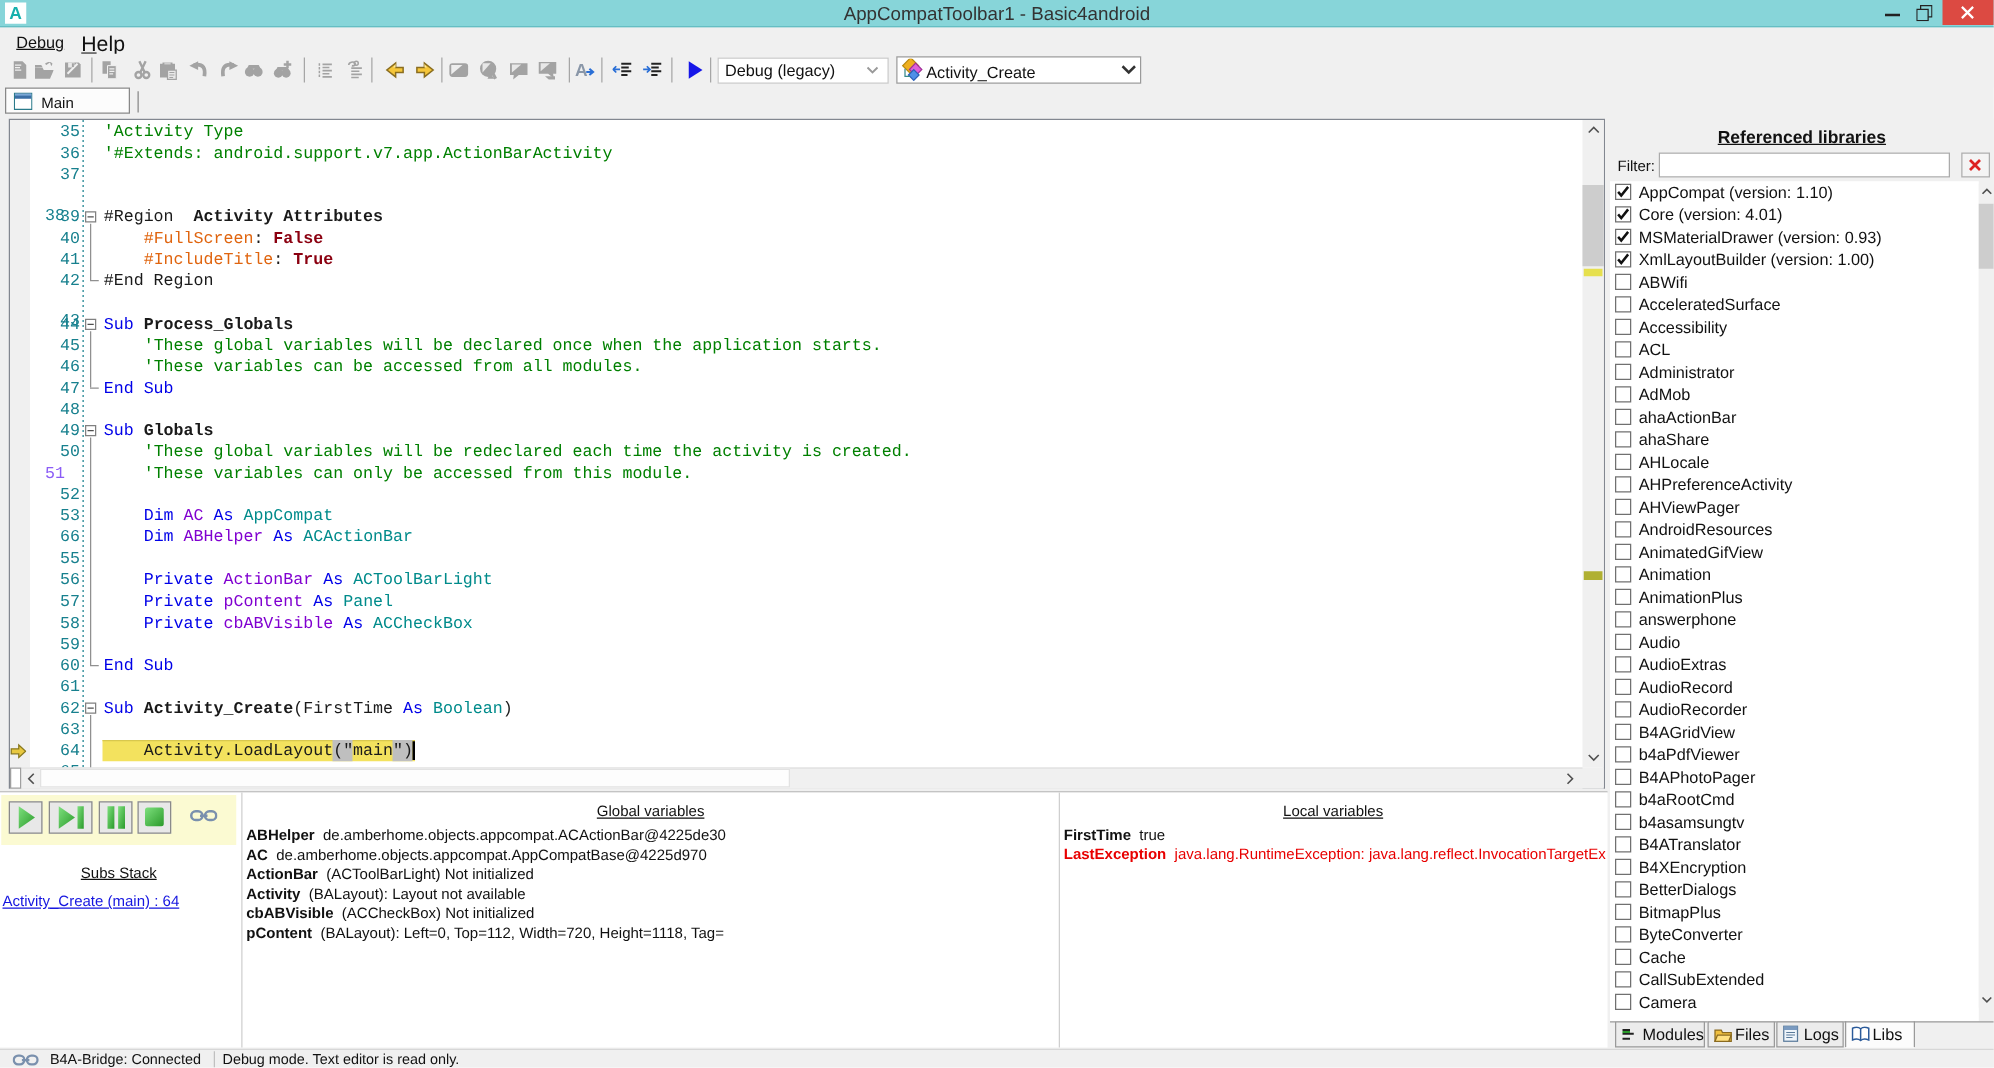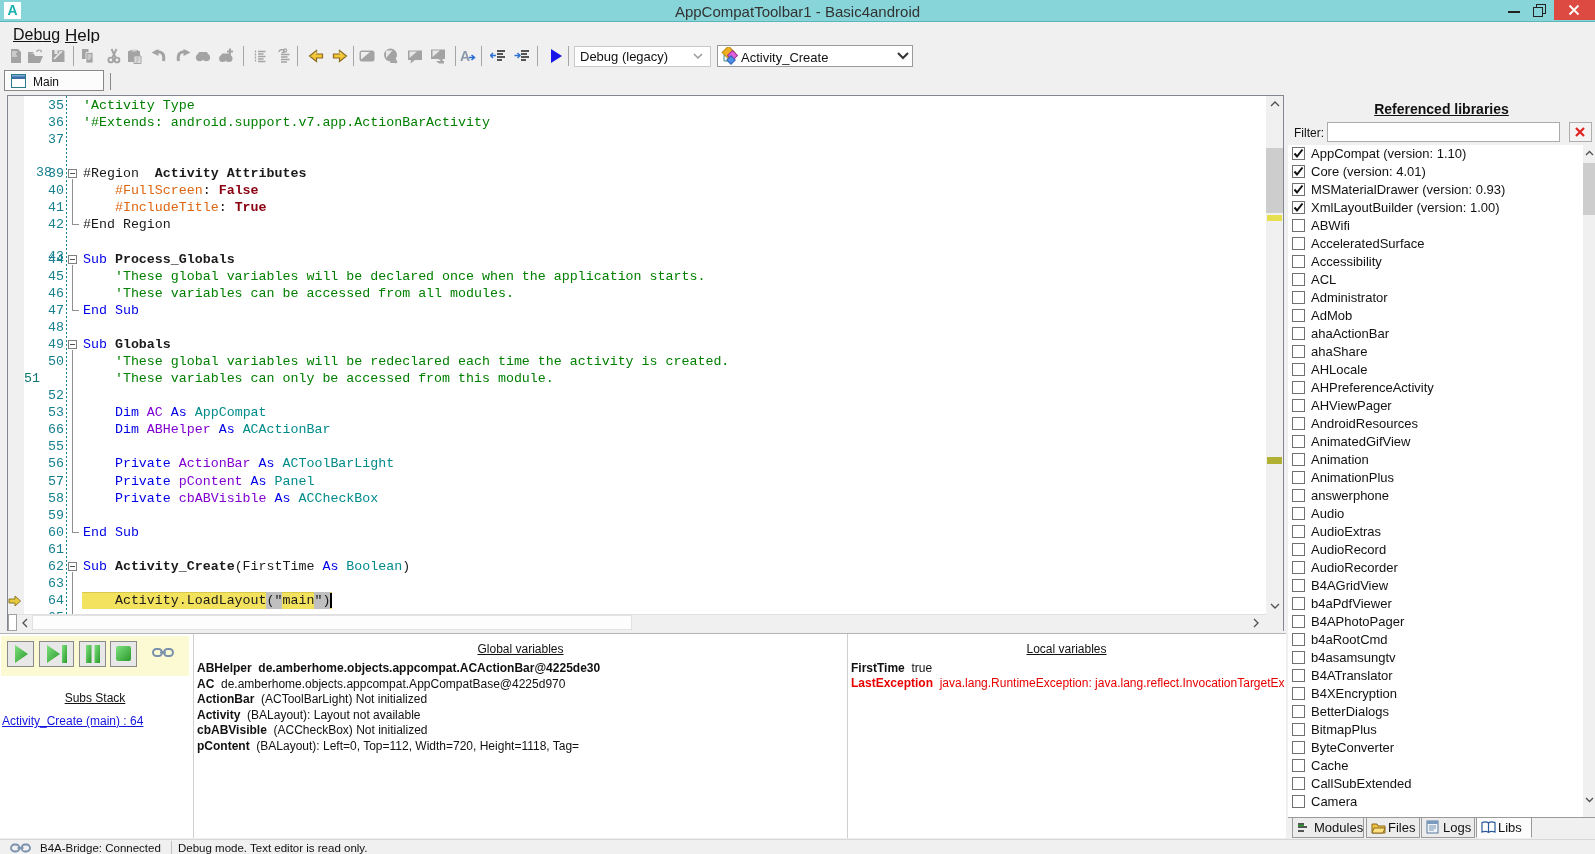--- a/index.html
+++ b/index.html
@@ -16,21 +16,21 @@
 <div class="abs" style="left:1508px;top:11px;width:12px;height:2px;background:#222;"></div>
 <svg class="abs" style="left:1533px;top:4px" width="13" height="13">
     <rect x="3.5" y="0.5" width="9" height="9" fill="none" stroke="#222"></rect>
     <rect x="0.5" y="3.5" width="9" height="9" fill="#87d5d9" stroke="#222"></rect>
   </svg>
 <div class="abs" style="left:1554px;top:0;width:41px;height:20px;background:#dc4a42;"></div>
 <svg class="abs" style="left:1568px;top:4px" width="12" height="12">
     <path d="M1.5 1.5l9 9M10.5 1.5l-9 9" stroke="#fff" stroke-width="1.8"></path>
   </svg>
 <div class="abs" style="left:0;top:22px;width:1595px;height:21px;background:#f0f0f0;"></div>
-<div class="abs" style="left:13px;top:26px;font-size:16px;color:#111;text-decoration:underline;">De<span style="text-decoration:underline">b</span>ug</div>
+<div class="abs" style="left:13px;top:26px;font-size:13px;color:#111;text-decoration:underline;">De<span style="text-decoration:underline">b</span>ug</div>
 <div class="abs" style="left:65px;top:26px;font-size:17px;color:#111;"><span style="text-decoration:underline">H</span>elp</div>
 <div class="abs" style="left:0;top:43px;width:1595px;height:27px;background:#f0f0f0;"></div>
 <svg class="abs" style="left:8px;top:48px" width="16" height="16" viewBox="0 0 16 16">
     <path d="M3 1h7l3 3v11H3z" fill="#a3a3a3"></path>
     <path d="M4 4h5M4 6h4M4 8h5" stroke="#f0f0f0" stroke-width="1"></path>
   </svg>
 <svg class="abs" style="left:27px;top:48px" width="16" height="16" viewBox="0 0 16 16">
     <path d="M1 6h6l1 2h8l-3 7H1z" fill="#a3a3a3"></path>
     <path d="M1 6V4h5l1 1.5" fill="#a3a3a3"></path>
     <path d="M9 3c2-2 5-2 6 0l-1 2-1-3-3 2z" fill="#a3a3a3"></path>
@@ -188,21 +188,21 @@
 <div class="mono cl" style="top:268px;"><span style="color:#1a1a1a">    </span><span style="color:#008000">'These global variables will be declared once when the application starts.</span></div>
 <div class="mono abs" style="left:24px;top:285px;width:40px;text-align:right;color:#17808e;">46</div>
 <div class="mono cl" style="top:285px;"><span style="color:#1a1a1a">    </span><span style="color:#008000">'These variables can be accessed from all modules.</span></div>
 <div class="mono abs" style="left:24px;top:302px;width:40px;text-align:right;color:#17808e;">47</div>
 <div class="mono cl" style="top:302px;"><span style="color:#0000e8">End Sub</span></div>
 <div class="mono abs" style="left:24px;top:319px;width:40px;text-align:right;color:#17808e;">48</div>
 <div class="mono abs" style="left:24px;top:336px;width:40px;text-align:right;color:#17808e;">49</div>
 <div class="mono cl" style="top:336px;"><span style="color:#0000e8">Sub </span><span style="color:#1a1a1a;font-weight:bold">Globals</span></div>
 <div class="mono abs" style="left:24px;top:353px;width:40px;text-align:right;color:#17808e;">50</div>
 <div class="mono cl" style="top:353px;"><span style="color:#1a1a1a">    </span><span style="color:#008000">'These global variables will be redeclared each time the activity is created.</span></div>
-<div class="mono abs" style="left:24px;top:370px;width:40px;text-align:left;color:#0f766e;">51</div>
+<div class="mono abs" style="left:24px;top:370px;width:40px;text-align:center;color:#8b5cf6;">51</div>
 <div class="mono cl" style="top:370px;"><span style="color:#1a1a1a">    </span><span style="color:#008000">'These variables can only be accessed from this module.</span></div>
 <div class="mono abs" style="left:24px;top:387px;width:40px;text-align:right;color:#17808e;">52</div>
 <div class="mono abs" style="left:24px;top:404px;width:40px;text-align:right;color:#17808e;">53</div>
 <div class="mono cl" style="top:404px;"><span style="color:#1a1a1a">    </span><span style="color:#0000e8">Dim </span><span style="color:#8000d0">AC </span><span style="color:#0000e8">As </span><span style="color:#008b8b">AppCompat</span></div>
 <div class="mono abs" style="left:24px;top:421px;width:40px;text-align:right;color:#17808e;">66</div>
 <div class="mono cl" style="top:421px;"><span style="color:#1a1a1a">    </span><span style="color:#0000e8">Dim </span><span style="color:#8000d0">ABHelper </span><span style="color:#0000e8">As </span><span style="color:#008b8b">ACActionBar</span></div>
 <div class="mono abs" style="left:24px;top:438px;width:40px;text-align:right;color:#17808e;">55</div>
 <div class="mono abs" style="left:24px;top:455px;width:40px;text-align:right;color:#17808e;">56</div>
 <div class="mono cl" style="top:455px;"><span style="color:#1a1a1a">    </span><span style="color:#0000e8">Private </span><span style="color:#8000d0">ActionBar </span><span style="color:#0000e8">As </span><span style="color:#008b8b">ACToolBarLight</span></div>
 <div class="mono abs" style="left:24px;top:473px;width:40px;text-align:right;color:#17808e;">57</div>
@@ -440,21 +440,21 @@
 <svg class="abs" style="left:152px;top:647px" width="22" height="12">
     <rect x="1" y="2" width="9" height="7" rx="3.5" fill="none" stroke="#7a90ad" stroke-width="2"></rect>
     <rect x="12" y="2" width="9" height="7" rx="3.5" fill="none" stroke="#7a90ad" stroke-width="2"></rect>
     <path d="M8 5.5h6" stroke="#7a90ad" stroke-width="2"></path>
   </svg>
 <div class="abs" style="left:0px;top:691px;width:190px;text-align:center;font-size:12px;color:#111;text-decoration:underline;">Subs Stack</div>
 <div class="abs" style="left:2px;top:714px;font-size:12px;color:#1515e0;text-decoration:underline;">Activity_Create (main) : 64</div>
 <div class="abs" style="left:193px;top:634px;width:1px;height:204px;background:#cfcfcf;"></div>
 <div class="abs" style="left:847px;top:634px;width:1px;height:204px;background:#cfcfcf;"></div>
 <div class="abs" style="left:194px;top:642px;width:653px;text-align:center;font-size:12px;color:#111;text-decoration:underline;">Global variables</div>
-<div class="abs" style="left:197px;top:661px;font-size:12px;color:#111;white-space:pre;font-weight:bold;"><b>ABHelper</b>  de.amberhome.objects.appcompat.ACActionBar@4225de30</div>
+<div class="abs" style="left:197px;top:661px;font-size:12px;color:#111;white-space:pre;"><b>ABHelper</b>  de.amberhome.objects.appcompat.ACActionBar@4225de30</div>
 <div class="abs" style="left:197px;top:677px;font-size:12px;color:#111;white-space:pre;"><b>AC</b>  de.amberhome.objects.appcompat.AppCompatBase@4225d970</div>
 <div class="abs" style="left:197px;top:692px;font-size:12px;color:#111;white-space:pre;"><b>ActionBar</b>  (ACToolBarLight) Not initialized</div>
 <div class="abs" style="left:197px;top:708px;font-size:12px;color:#111;white-space:pre;"><b>Activity</b>  (BALayout): Layout not available</div>
 <div class="abs" style="left:197px;top:723px;font-size:12px;color:#111;white-space:pre;"><b>cbABVisible</b>  (ACCheckBox) Not initialized</div>
 <div class="abs" style="left:197px;top:739px;font-size:12px;color:#111;white-space:pre;"><b>pContent</b>  (BALayout): Left=0, Top=112, Width=720, Height=1118, Tag=</div>
 <div class="abs" style="left:848px;top:642px;width:437px;text-align:center;font-size:12px;color:#111;text-decoration:underline;">Local variables</div>
 <div class="abs" style="left:851px;top:661px;font-size:12px;color:#111;white-space:pre;"><b>FirstTime</b>  true</div>
 <div class="abs" style="left:851px;top:676px;width:434px;overflow:hidden;font-size:12px;color:#e80000;white-space:pre;"><b>LastException</b>  java.lang.RuntimeException: java.lang.reflect.InvocationTargetEx</div>
 <div class="abs" style="left:0;top:839px;width:1595px;height:15px;background:#f0f0f0;border-top:1px solid #d7d7d7;"></div>
 <svg class="abs" style="left:10px;top:843px" width="22" height="11">

